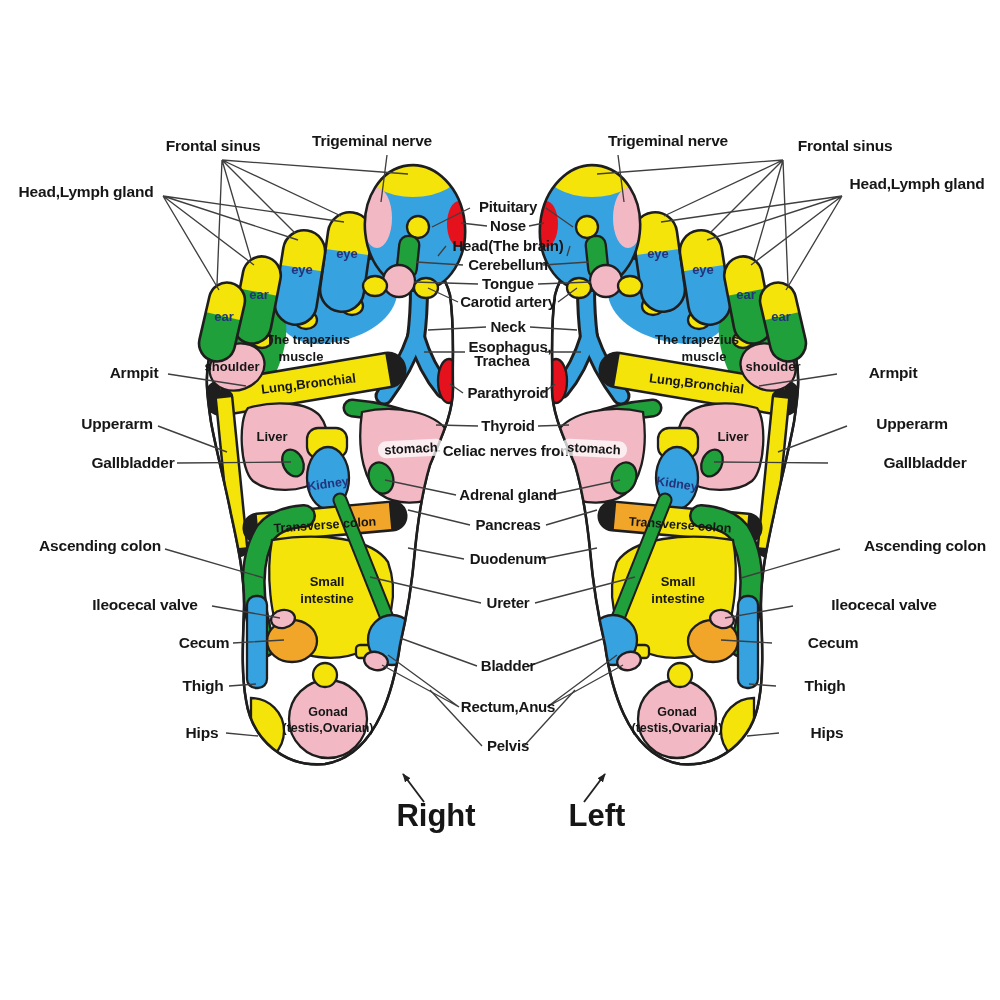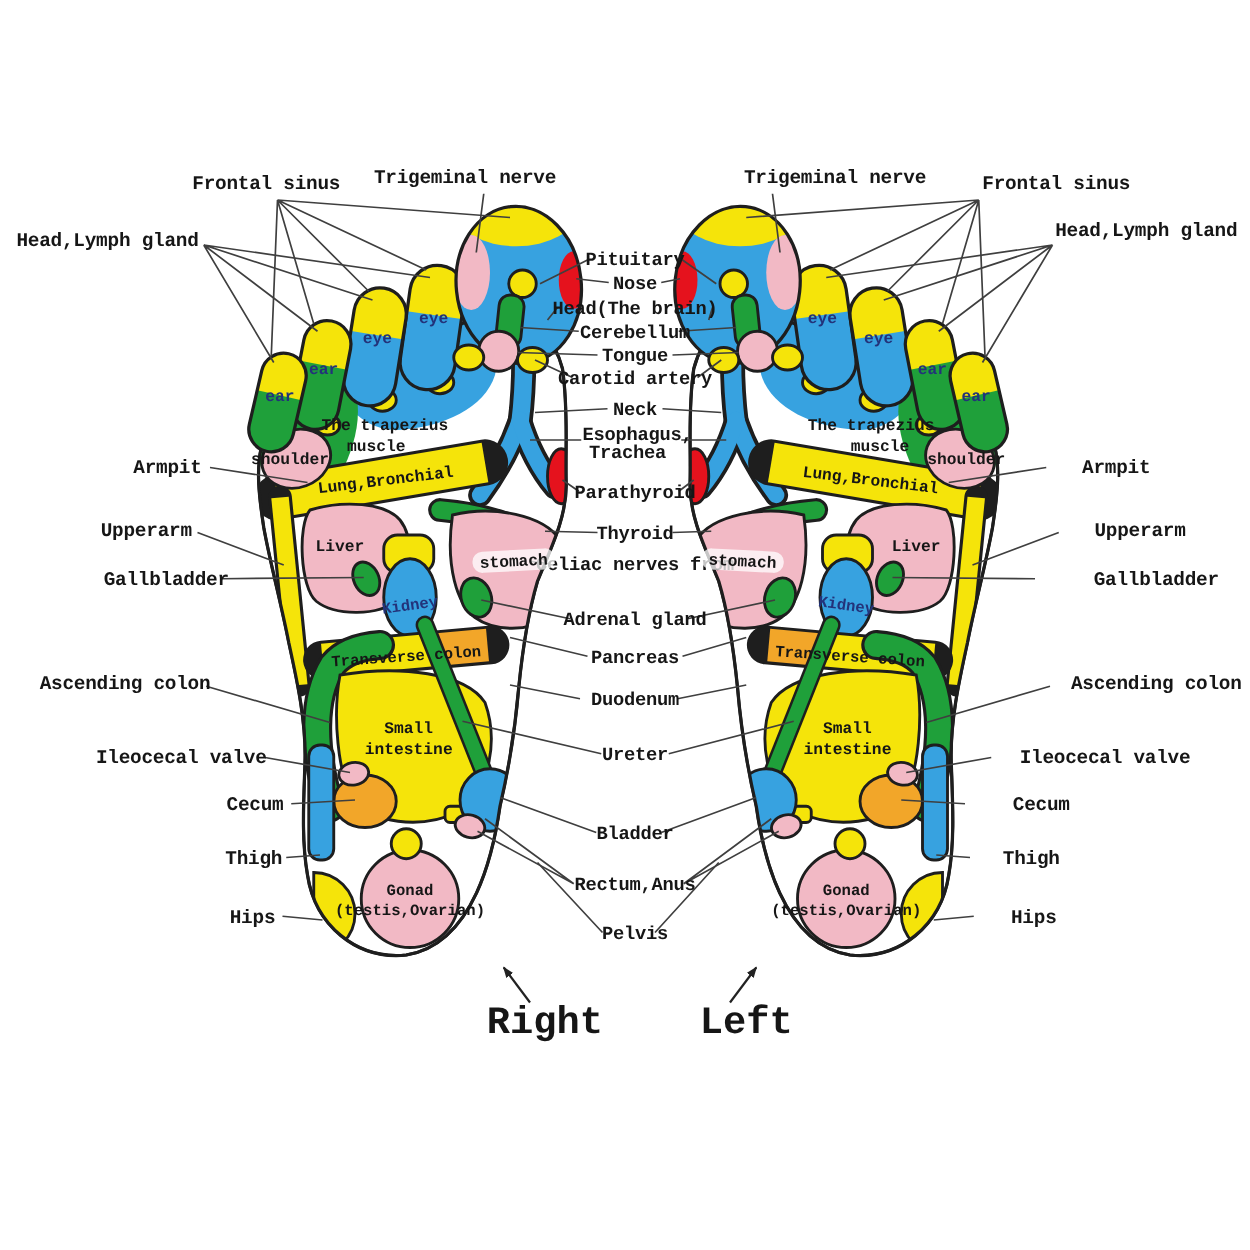--- a/index.html
+++ b/index.html
@@ -1,20 +1,20 @@
 <!DOCTYPE html>
 <html style="--yellow: #F5E40A; --green: #1FA03A; --blue: #37A2E0; --pink: #F2B9C5; --red: #E5121D; --orange: #F2A629; --outline: #1e1e1e; --navy: #23337A; --text: #161616;"><head>
 <meta charset="utf-8">
 <style>
   :root{
     --yellow:#F5E40A; --green:#1FA03A; --blue:#37A2E0; --pink:#F2B9C5;
     --red:#E5121D; --orange:#F2A629; --outline:#1e1e1e; --navy:#23337A; --text:#161616;
   }
   html,body{margin:0;padding:0;background:#fff;}
-  .stage{width:939px;height:1000px;position:relative;background:#0f766e;font-family:Liberation Mono, monospace;}
+  .stage{width:939px;height:1000px;position:relative;background:#0f766e;font-family:Liberation Sans, sans-serif;}
   svg{position:absolute;left:0;top:0;}
   .fy{fill:var(--yellow);} .fg{fill:var(--green);} .fb{fill:var(--blue);}
   .fp{fill:var(--pink);} .fr{fill:var(--red);} .fo{fill:var(--orange);} .fw{fill:#ffffff;}
   .ol{stroke:var(--outline);stroke-width:2.3;}
   .noln{stroke:none;}
   .sk{fill:none;stroke:var(--outline);stroke-width:2.6;}
   .blk{fill:none;stroke:var(--outline);stroke-linecap:round;}
   .lnY{fill:none;stroke:var(--yellow);} .lnG{fill:none;stroke:var(--green);}
   .lnB{fill:none;stroke:var(--blue);} .lnO{fill:none;stroke:var(--orange);}
   .ldr{stroke:#3f3f3f;stroke-width:1.35;fill:none;}

